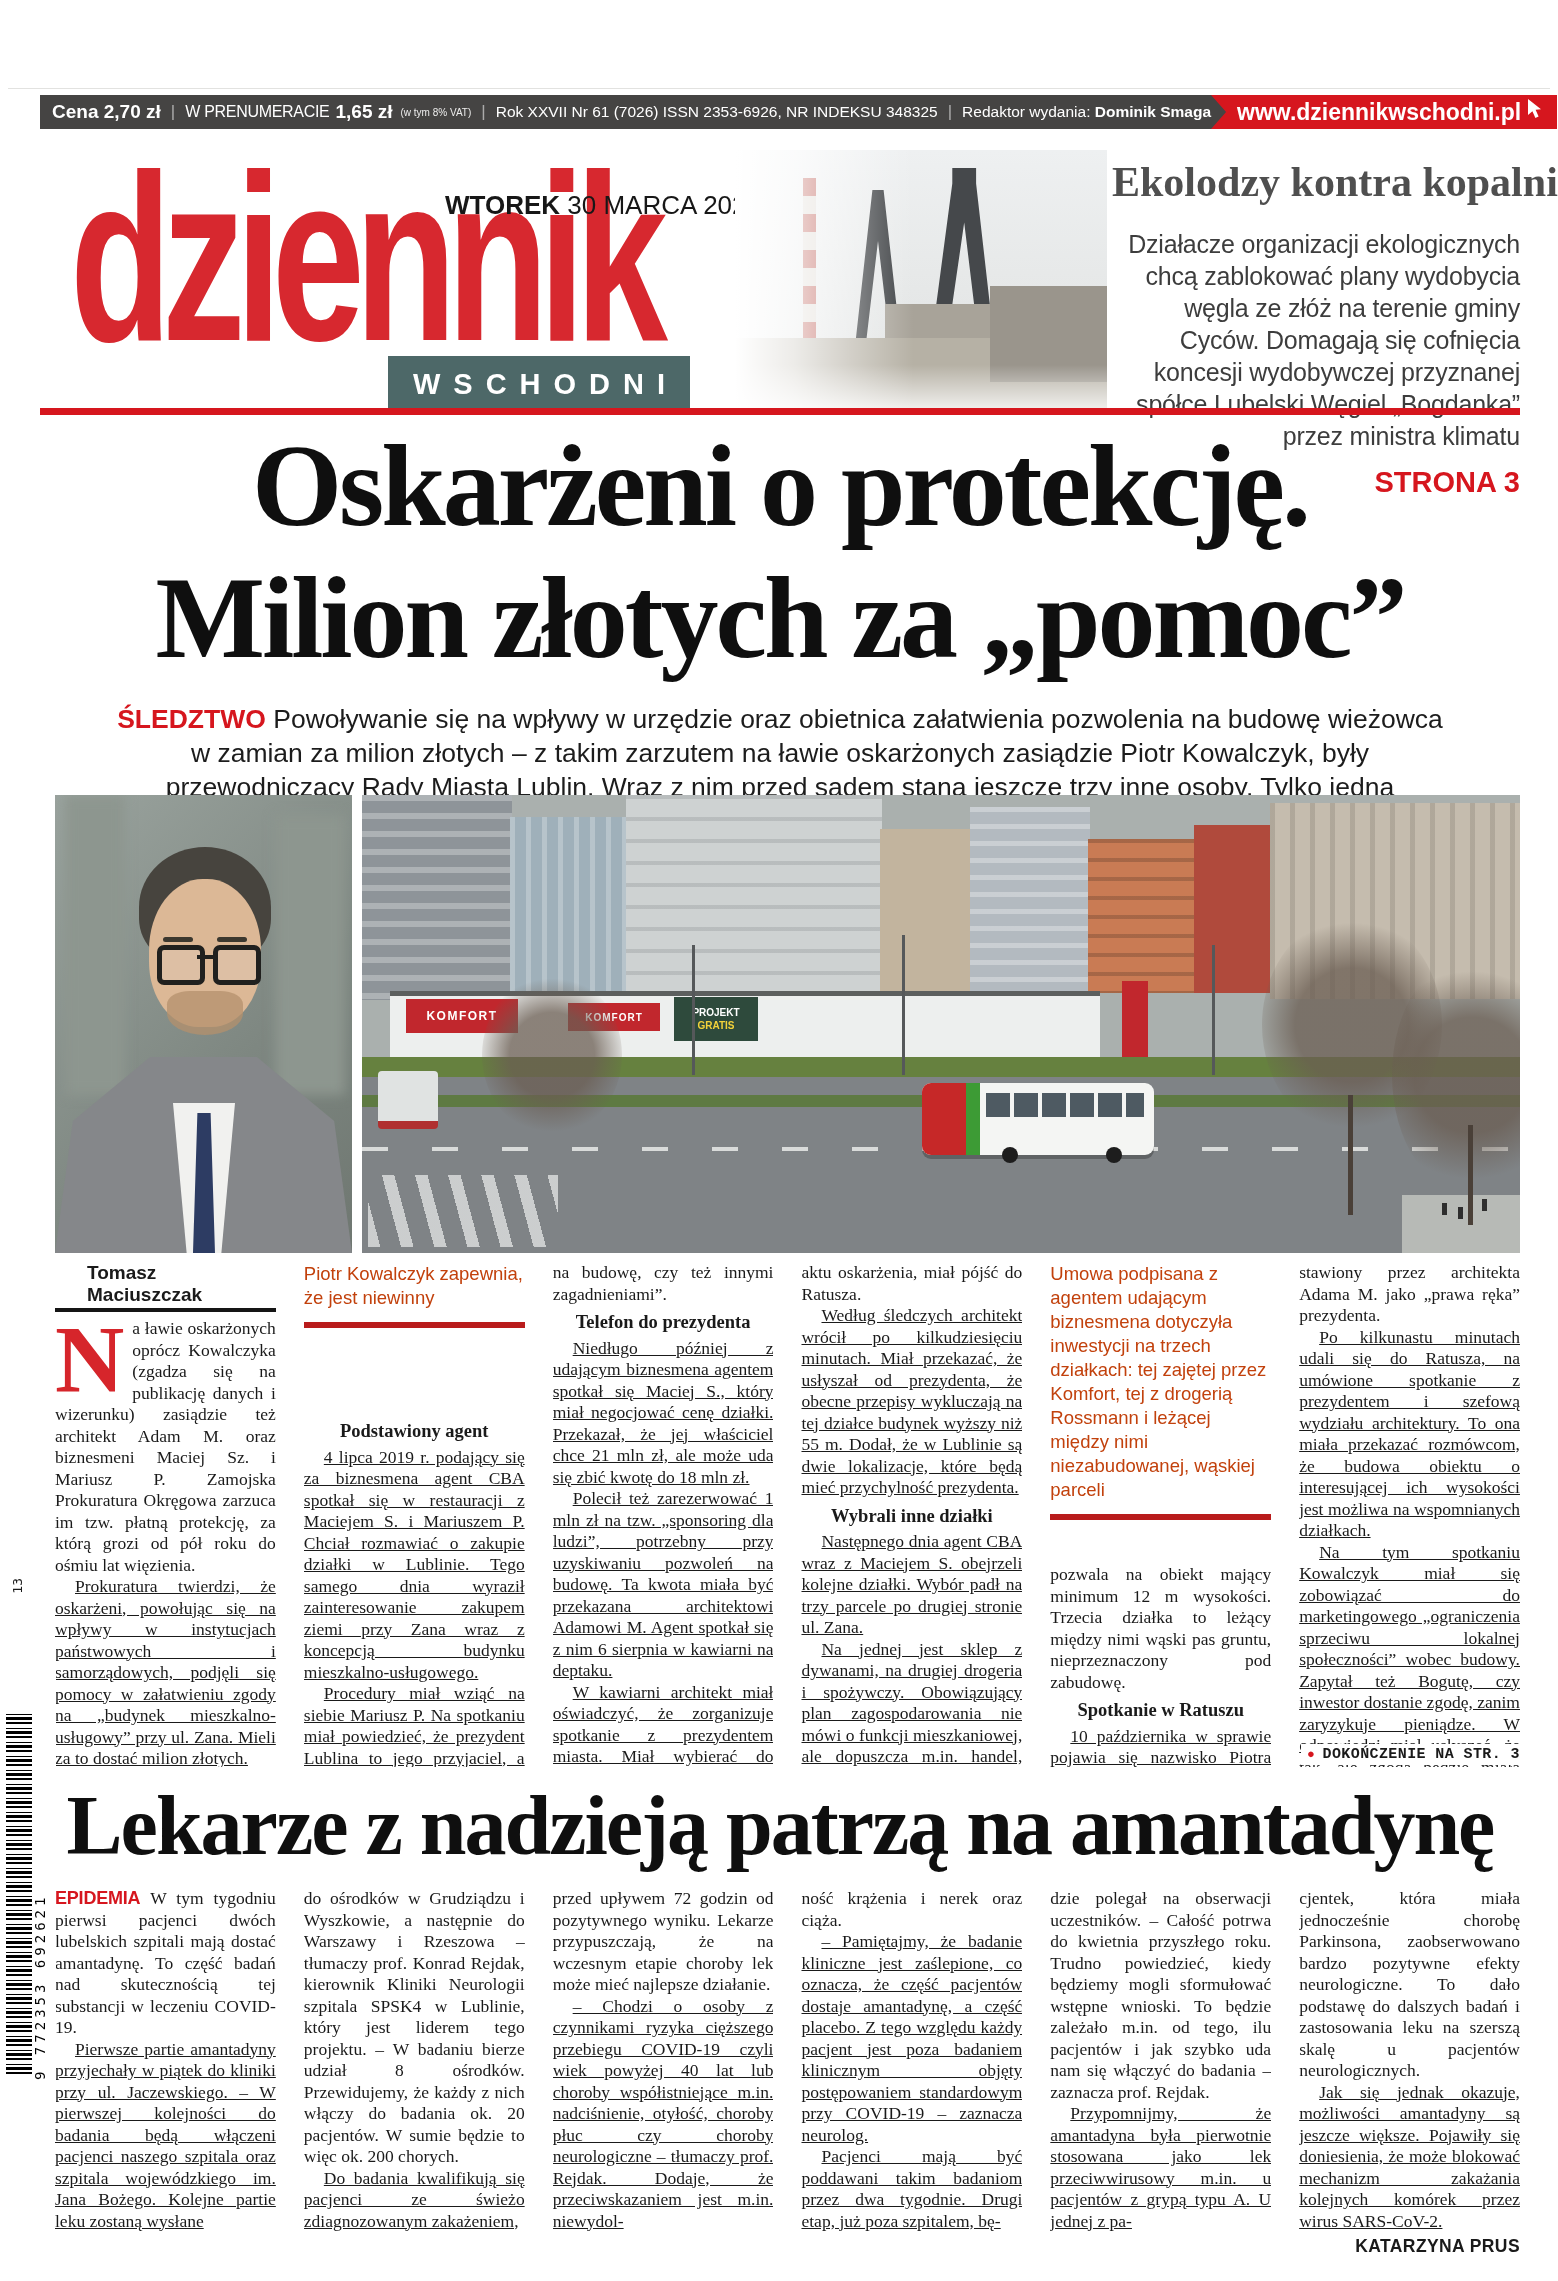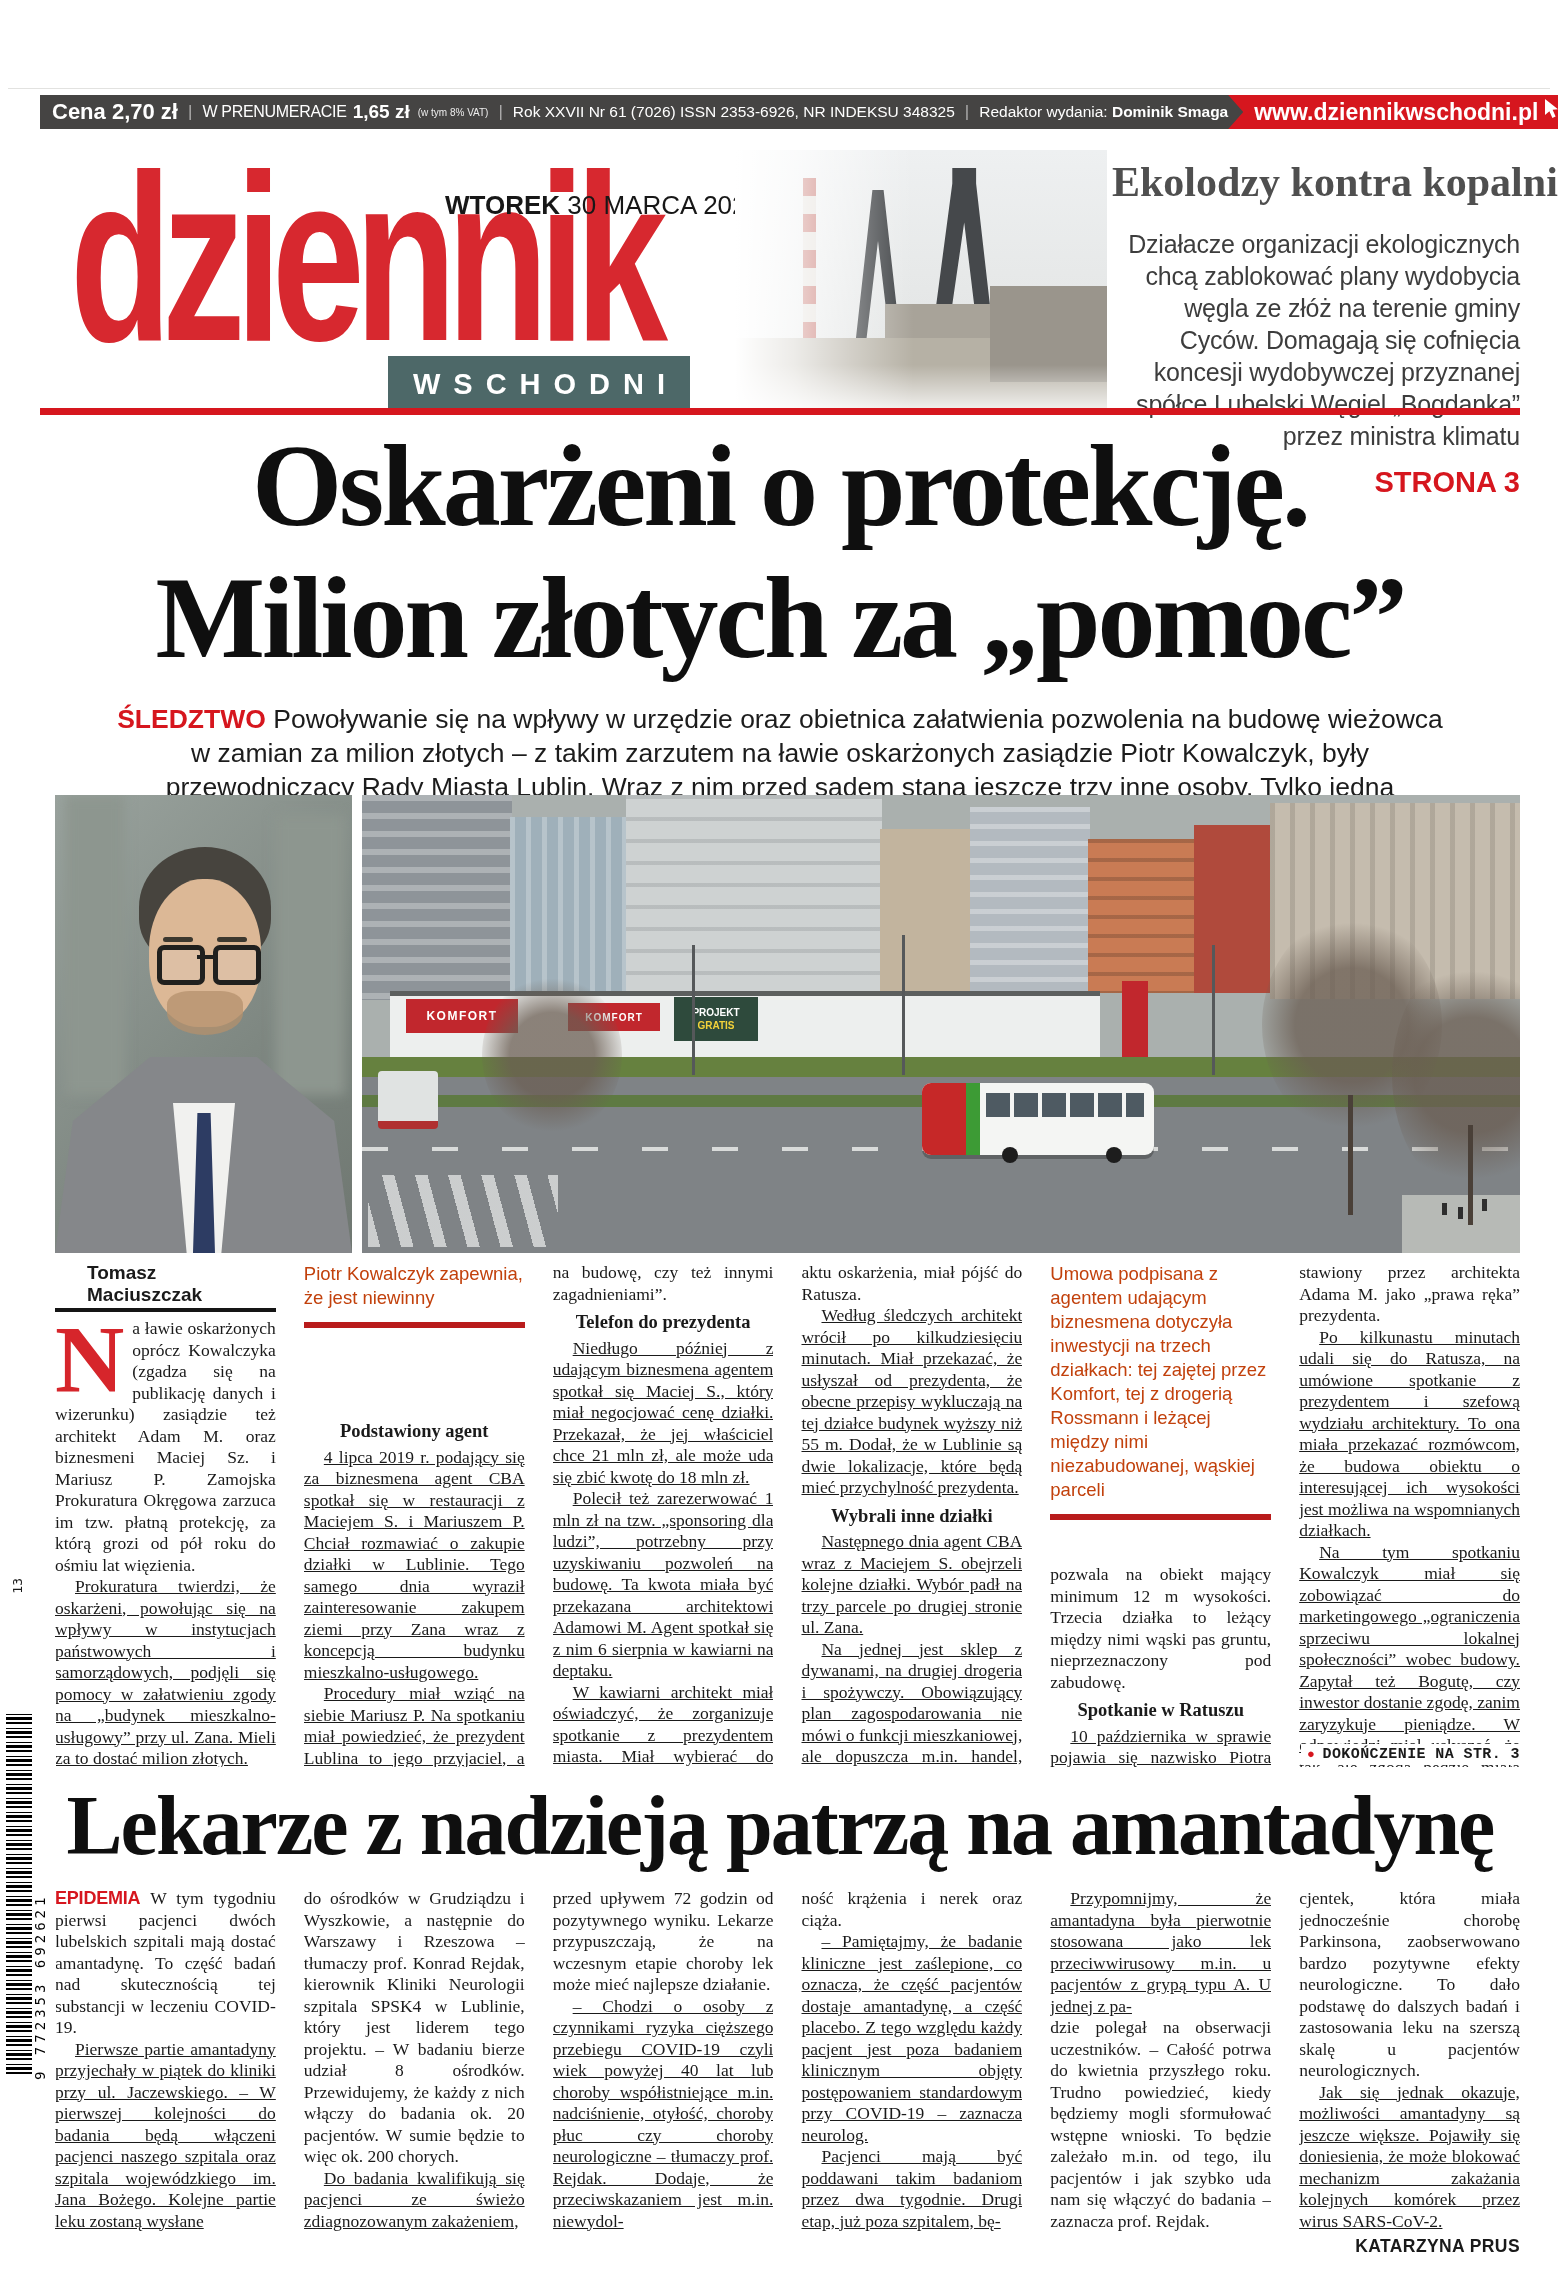--- a/index.html
+++ b/index.html
@@ -3,21 +3,21 @@
 <meta charset="utf-8">
 <style>
   html,body{margin:0;padding:0;background:#fff;}
   .page{position:relative;width:1558px;height:2281px;background:#fff;overflow:hidden;
         font-family:"Liberation Serif",serif;color:#1a1a1a;}
   .edge{position:absolute;background:#e2e2e0;}
   
   .topbar{position:absolute;left:40px;top:95px;width:1480px;height:34px;background:#454443;
           display:flex;align-items:center;color:#fff;font-family:"Liberation Sans",sans-serif;
           padding:0;box-sizing:border-box;}
-  .tb-price{font-weight:bold;font-size:22px;margin-left:12px;white-space:nowrap;}
+  .tb-price{font-weight:bold;font-size:19px;margin-left:12px;white-space:nowrap;}
   .tb-sep{opacity:.55;margin:0 10px;font-size:17px;}
   .tb-sublabel{font-size:16px;letter-spacing:-0.3px;white-space:nowrap;}
   .tb-subprice{font-weight:bold;font-size:19px;margin-left:6px;white-space:nowrap;}
   .tb-vat{font-size:10px;opacity:.9;margin-left:8px;white-space:nowrap;}
   .tb-issue{font-size:15.5px;white-space:nowrap;}
   .tb-editor{font-size:15.5px;white-space:nowrap;}
   .tb-editor b{font-weight:bold;}
   .tb-site{margin-left:auto;height:100%;background:#d6161e;display:flex;align-items:center;
            padding:0 14px 0 26px;clip-path:polygon(0 0,100% 0,100% 100%,0 100%,15px 50%);
            font-weight:bold;font-size:23px;white-space:nowrap;}
@@ -353,22 +353,22 @@
     <div class="col">
         <div class="blk blk-p0">przed upływem 72 godzin od pozytywnego wyniku. Lekarze przypuszczają, że na wczesnym etapie choroby lek może mieć najlepsze działanie.</div>
         <div class="blk blk-p">– Chodzi o osoby z czynnikami ryzyka cięższego przebiegu COVID-19 czyli wiek powyżej 40 lat lub choroby współistniejące m.in. nadciśnienie, otyłość, choroby płuc czy choroby neurologiczne – tłumaczy prof. Rejdak. Dodaje, że przeciwskazaniem jest m.in. niewydol-</div>
       </div>
     <div class="col">
         <div class="blk blk-p0">ność krążenia i nerek oraz ciąża.</div>
         <div class="blk blk-p">– Pamiętajmy, że badanie kliniczne jest zaślepione, co oznacza, że część pacjentów dostaje amantadynę, a część placebo. Z tego względu każdy pacjent jest poza badaniem klinicznym objęty postępowaniem standardowym przy COVID-19 – zaznacza neurolog.</div>
         <div class="blk blk-p">Pacjenci mają być poddawani takim badaniom przez dwa tygodnie. Drugi etap, już poza szpitalem, bę-</div>
       </div>
     <div class="col">
+        <div class="blk blk-p0">dzie polegał na obserwacji uczestników. – Całość potrwa do kwietnia przyszłego roku. Trudno powiedzieć, kiedy będziemy mogli sformułować wstępne wnioski. To będzie zależało m.in. od tego, ilu pacjentów i jak szybko uda nam się włączyć do badania – zaznacza prof. Rejdak.</div>
         <div class="blk blk-p">Przypomnijmy, że amantadyna była pierwotnie stosowana jako lek przeciwwirusowy m.in. u pacjentów z grypą typu A. U jednej z pa-</div>
-        <div class="blk blk-p0">dzie polegał na obserwacji uczestników. – Całość potrwa do kwietnia przyszłego roku. Trudno powiedzieć, kiedy będziemy mogli sformułować wstępne wnioski. To będzie zależało m.in. od tego, ilu pacjentów i jak szybko uda nam się włączyć do badania – zaznacza prof. Rejdak.</div>
       </div>
     <div class="col">
         <div class="blk blk-p0">cjentek, która miała jednocześnie chorobę Parkinsona, zaobserwowano bardzo pozytywne efekty neurologiczne. To dało podstawę do dalszych badań i zastosowania leku na szerszą skalę u pacjentów neurologicznych.</div>
         <div class="blk blk-p">Jak się jednak okazuje, możliwości amantadyny są jeszcze większe. Pojawiły się doniesienia, że może blokować mechanizm zakażania kolejnych komórek przez wirus SARS-CoV-2.</div>
         <div class="blk blk-by">KATARZYNA PRUS</div>
       </div>
   </div>
 
   <div class="barcode">
     <div class="bc-inner">

